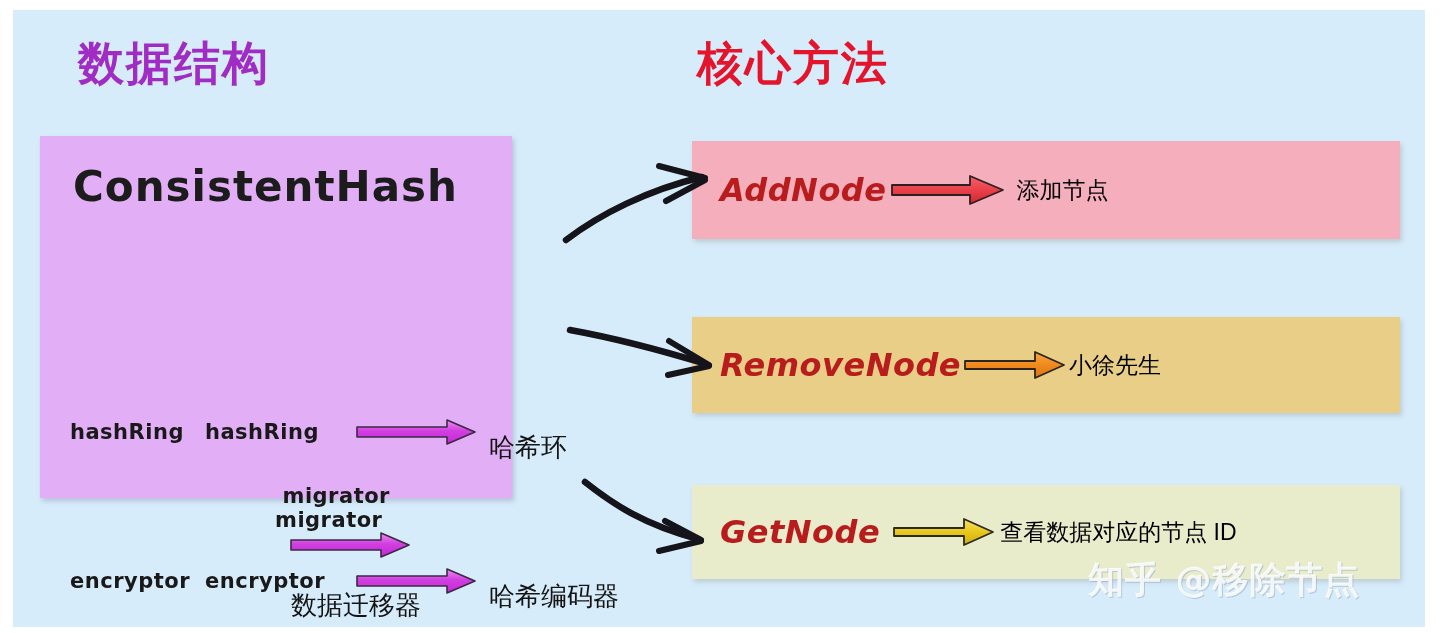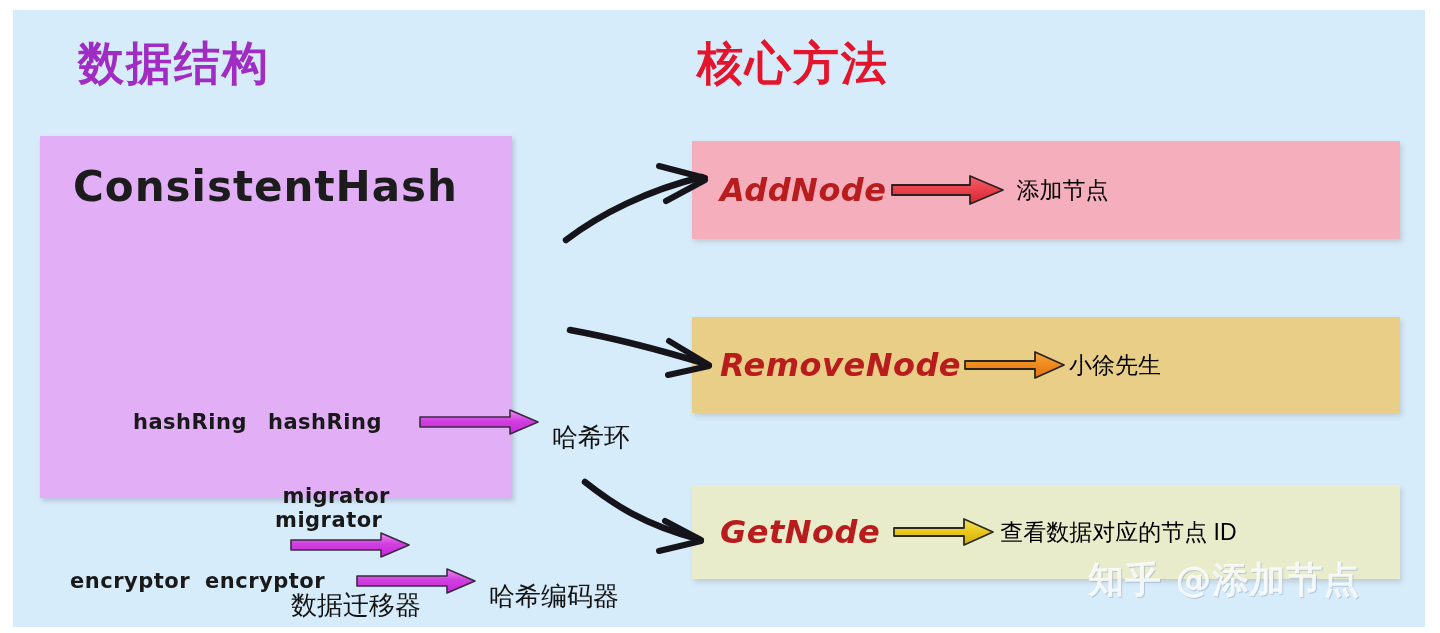--- a/index.html
+++ b/index.html
@@ -77,21 +77,21 @@
   }
 
   .field-row {
     position: absolute;
     left: 30px;
     width: 560px;
     height: 40px;
     display: flex;
     align-items: center;
   }
-  .field-row.r0 { top: 266px; justify-content: flex-end; }
+  .field-row.r0 { top: 276px; }
   .field-row.r1 { top: 348px; flex-direction: column; }
   .field-row.r2 { top: 425px; }
 
   .field-name {
     font-family: "DejaVu Sans", sans-serif;
     font-size: 21px;
     font-weight: 600;
     color: #191919;
     white-space: nowrap;
     letter-spacing: 0.5px;
@@ -331,15 +331,15 @@
       <path d="M668,375 L709,366" fill="none" stroke="#15141a" stroke-width="6" stroke-linecap="round"></path>
     </g>
 
     <g>
       <path d="M585,482 C614,505 645,525 698,539" fill="none" stroke="#15141a" stroke-width="6.5" stroke-linecap="round"></path>
       <path d="M665,521 L701,540" fill="none" stroke="#15141a" stroke-width="6" stroke-linecap="round"></path>
       <path d="M659,551 L701,541" fill="none" stroke="#15141a" stroke-width="6" stroke-linecap="round"></path>
     </g>
   </svg>
 
-  <div id="watermark">知乎 @添加节点</div>
+  <div id="watermark">知乎 @移除节点</div>
 
 </div>
 
 </body></html>

